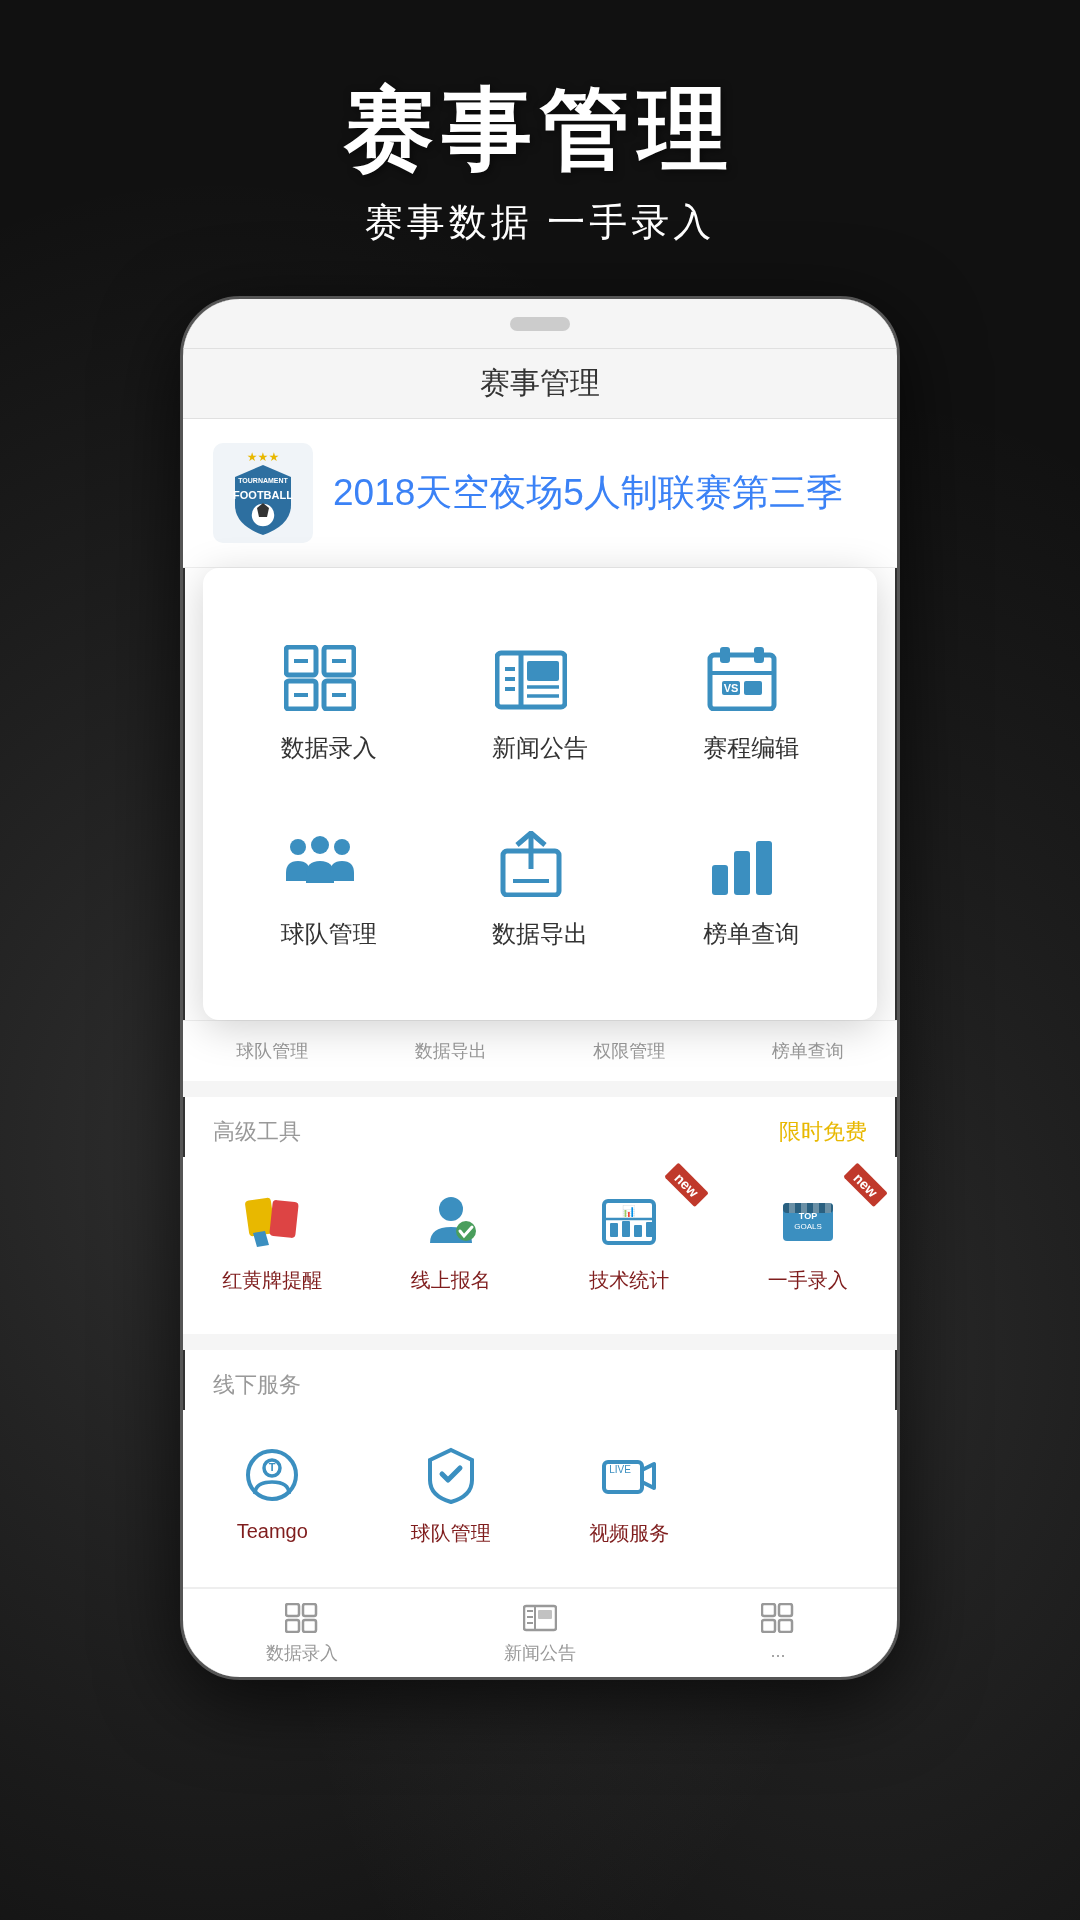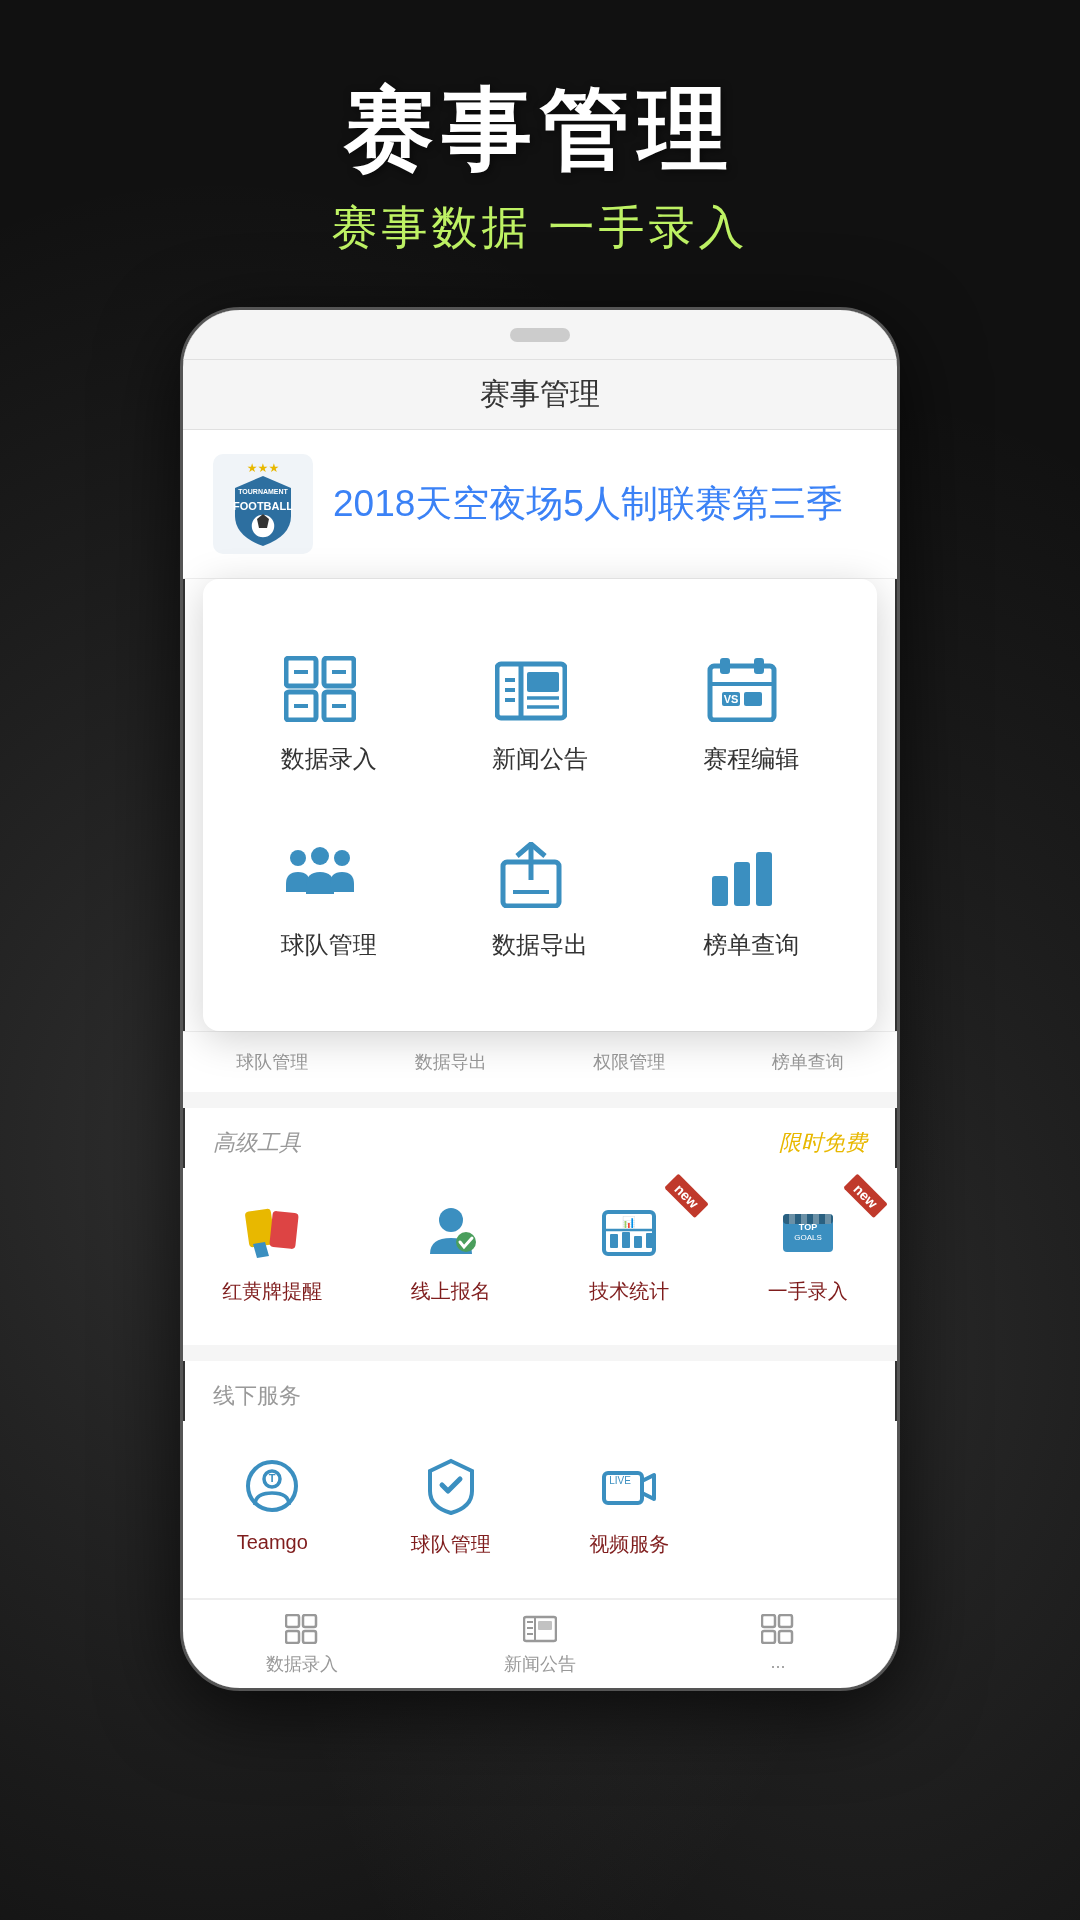--- a/index.html
+++ b/index.html
@@ -41,22 +41,22 @@
     .hero-title {
       font-size: 90px;
       font-weight: 900;
       color: #fff;
       letter-spacing: 8px;
       line-height: 1.1;
       text-shadow: 2px 2px 8px rgba(0,0,0,0.5);
     }
 
     .hero-subtitle {
-      font-size: 46px;
-      color: #bef264;
+      font-size: 38px;
+      color: #ffffff;
       margin-top: 18px;
       letter-spacing: 4px;
     }
 
     
     .phone-mockup {
       width: 720px;
       background: #fff;
       border-radius: 60px;
       border: 3px solid #555;
@@ -203,21 +203,20 @@
       font-size: 22px;
       color: #999;
       padding: 20px 30px 10px;
     }
 
     .section-header {
       display: flex;
       justify-content: space-between;
       align-items: flex-start;
       padding: 20px 30px 10px;
-      font-style: italic;
     }
 
     .section-title {
       font-size: 22px;
       color: #999;
     }
 
     .section-badge {
       font-size: 22px;
       color: #e8b800;

